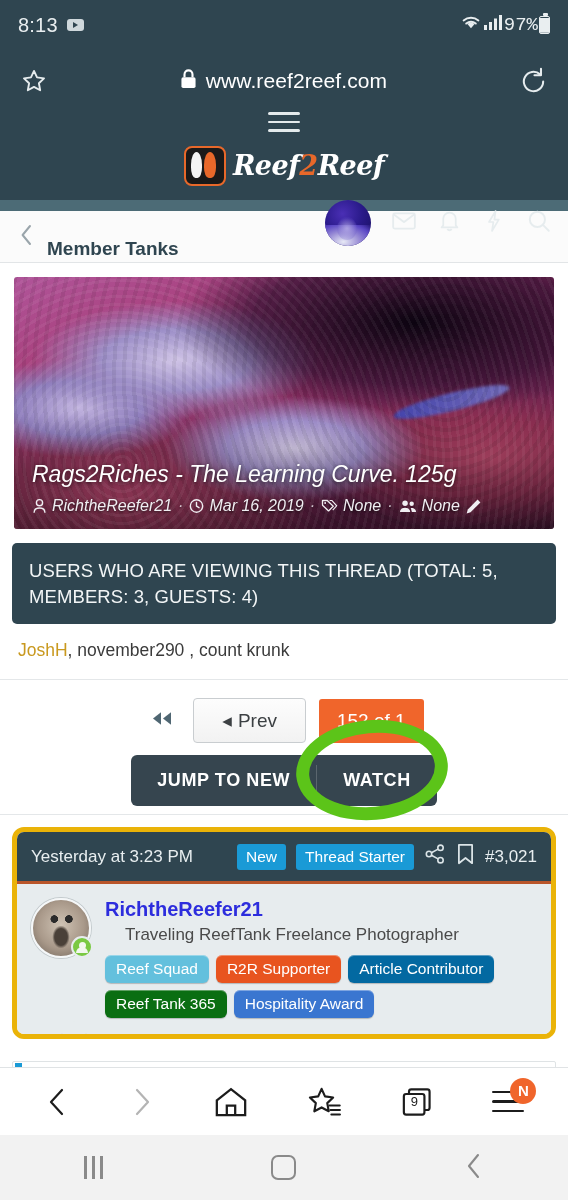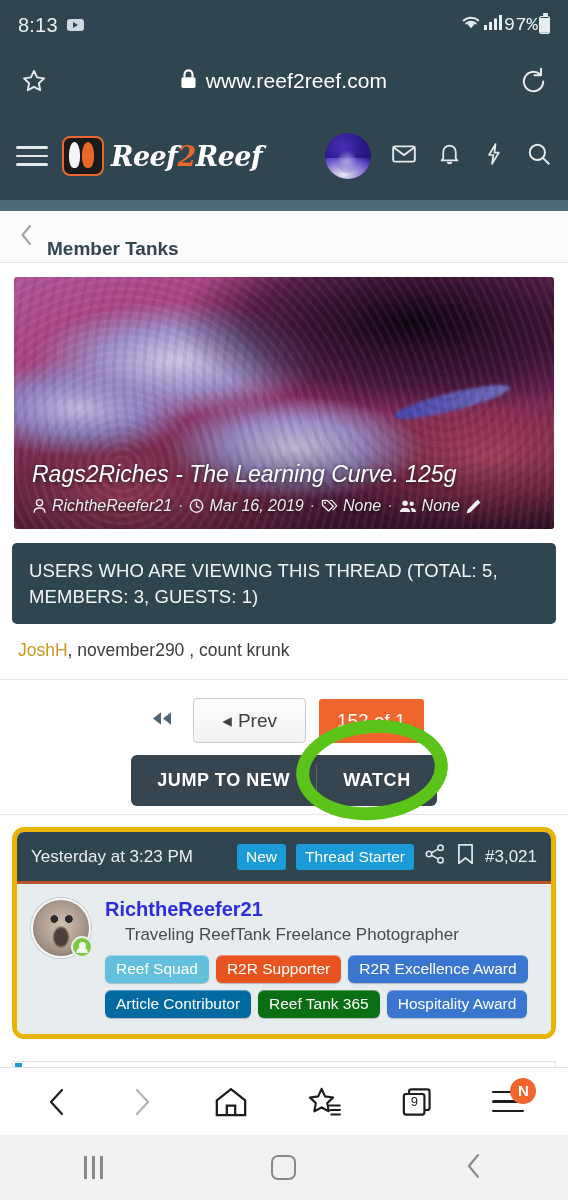--- a/index.html
+++ b/index.html
@@ -46,21 +46,21 @@
   }
   .url-center {
     flex:1; display:flex; align-items:center; justify-content:center; gap:9px;
   }
   .url-text { font-size:21px; letter-spacing:.1px; }
   .icon-btn { display:flex; align-items:center; justify-content:center; }
 
   
   .siteheader {
     height:88px; background:#2f4550;
-    display:flex; align-items:center; padding:0 16px; gap:14px;
+    display:flex; align-items:center; padding:0 16px; gap:14px;flex-direction:column;
   }
   .hamburger { display:flex; flex-direction:column; gap:6px; width:32px; }
   .hamburger span { display:block; height:2.5px; background:#e4eaec; border-radius:2px; }
   .logo-wrap { display:flex; align-items:center; gap:7px; }
   .logo-mark {
     width:42px; height:40px; background:#1a1a1a; border:2px solid #e8682a;
     border-radius:8px; position:relative;
     display:flex; align-items:center; justify-content:center; overflow:hidden;
   }
   .logo-mark::before {
@@ -413,21 +413,21 @@
           <svg width="17" height="17" viewBox="0 0 17 17">
               <path d="M12.6 1.6 15.4 4.4 5.6 14.2 1.6 15.4 2.8 11.4Z" fill="#f0eef2"></path>
             </svg>
         </span>
       </div>
     </div>
   </div>
 </div>
 
 <div class="viewing-pad">
-  <div class="viewing">USERS WHO ARE VIEWING THIS THREAD (TOTAL: 5, MEMBERS: 3, GUESTS: 1)</div>
+  <div class="viewing">USERS WHO ARE VIEWING THIS THREAD (TOTAL: 5, MEMBERS: 3, GUESTS: 4)</div>
 </div>
 <div class="viewers">
   <span class="hl">JoshH</span><span>, november290 , count krunk</span>
 </div>
 
 <div class="pagearea">
   <div class="pagerow">
     <span class="pg-first">
       <svg width="24" height="17" viewBox="0 0 24 17">
           <path d="M11 2.2 3 8.5l8 6.3Z" fill="#4f6672"></path>
@@ -474,21 +474,20 @@
     <div class="post-user">
       <div class="avatar-post">
         <span class="online-dot"></span>
       </div>
       <div>
         <div class="uname">RichtheReefer21</div>
         <div class="utitle">Traveling ReefTank Freelance Photographer</div>
         <div class="badges">
           <span class="badge" style="background:#63c0dd">Reef Squad</span>
           <span class="badge" style="background:#e8541f">R2R Supporter</span>
-          <span class="badge" style="background:#3a76d0">R2R Excellence Award</span>
           <span class="badge" style="background:#0369a1">Article Contributor</span>
           <span class="badge" style="background:#0a6e12">Reef Tank 365</span>
           <span class="badge" style="background:#3a76d0">Hospitality Award</span>
         </div>
       </div>
     </div>
     <span class="post-tail"></span>
   </div>
 </div>
 <div class="scroll-strip"></div>

